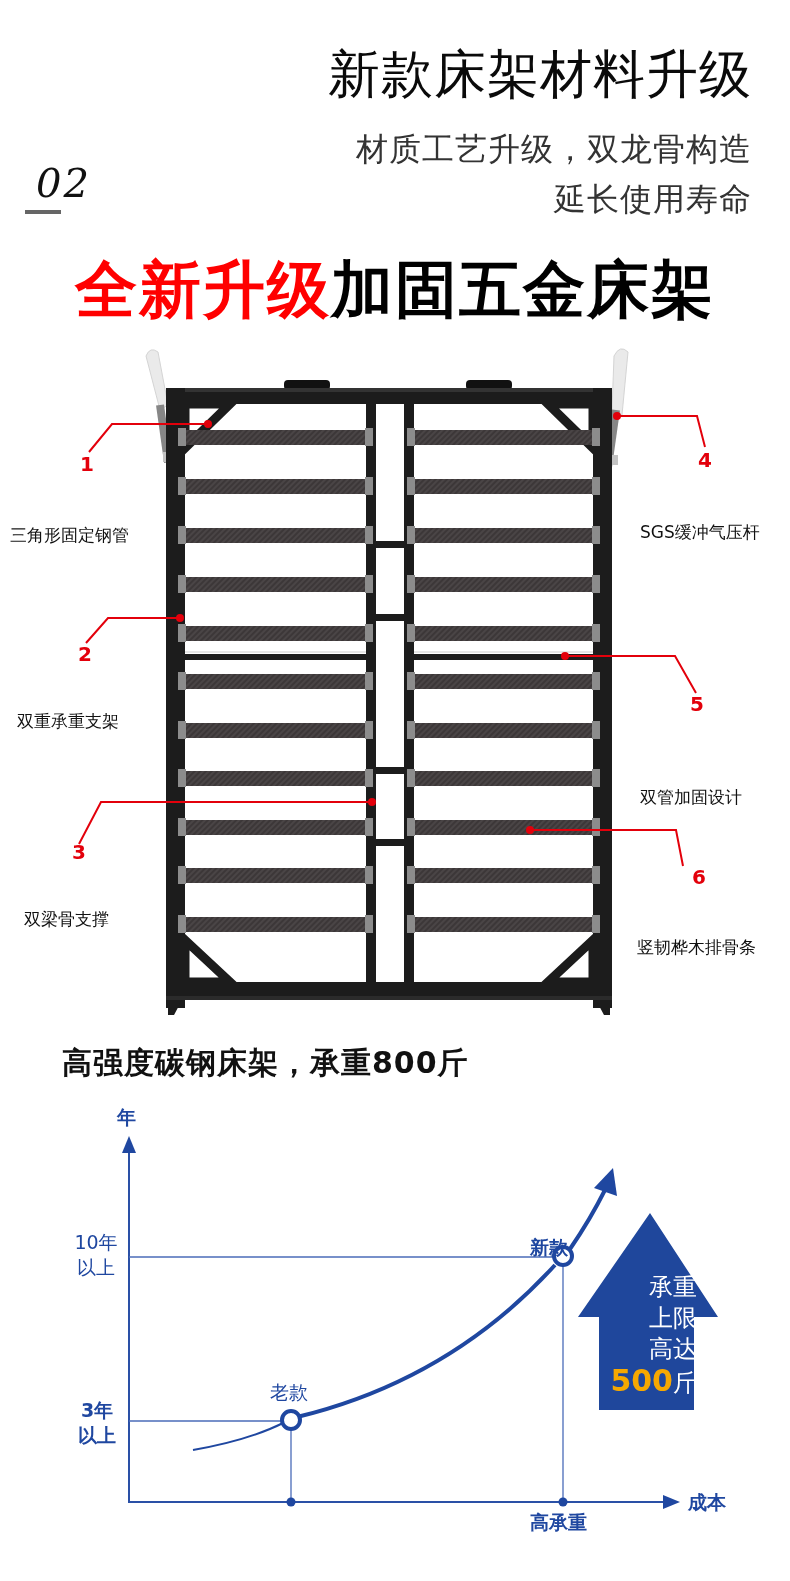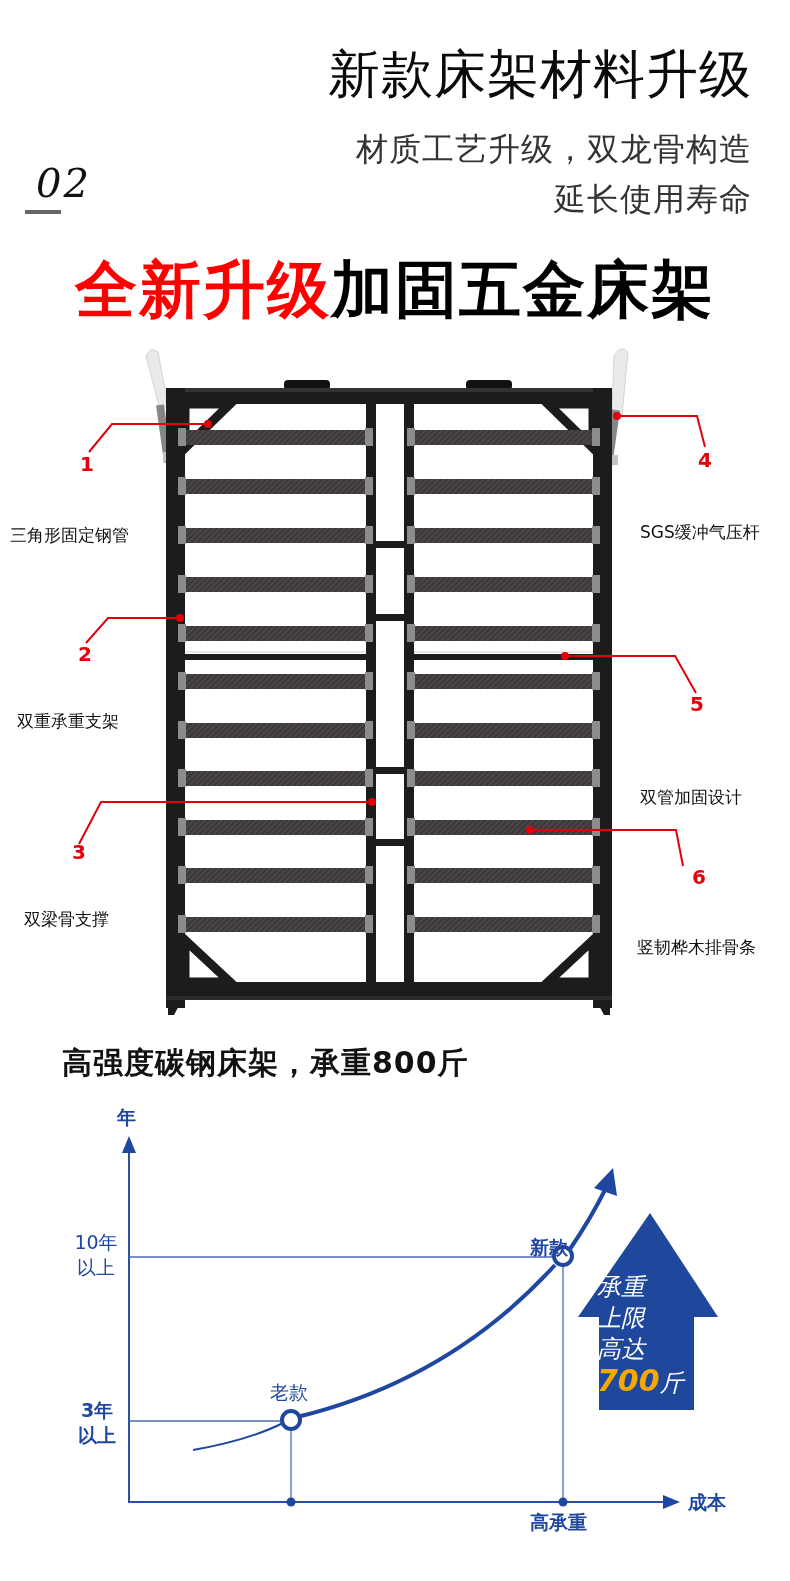--- a/index.html
+++ b/index.html
@@ -21,21 +21,21 @@
   
   .diagram { position: absolute; left: 0; top: 340px; width: 790px; height: 690px; }
   .callout-num { position: absolute; color: #e3000b; font-size: 20px; font-weight: 700; }
   .callout-label { position: absolute; font-size: 17px; color: #111; white-space: nowrap; margin-top: 48px; }
 
   
   .strength-title { position: absolute; left: 62px; top: 1043px; font-size: 30px; font-weight: 700; color: #111; white-space: nowrap; letter-spacing: 1px; }
   .chart { position: absolute; left: 0; top: 1090px; width: 790px; height: 491px; }
   .axis-lbl { position: absolute; color: #1f47a0; font-size: 19px; font-weight: 700; white-space: nowrap; }
   .y-tick { position: absolute; color: #1f47a0; font-size: 19px; text-align: center; line-height: 25px; }
-  .arrow-text { position: absolute; color: #ffffff; font-size: 24px; text-align: left; line-height: 31px; width: 100px; font-style: italic; }
+  .arrow-text { position: absolute; color: #ffffff; font-size: 24px; text-align: right; line-height: 31px; width: 100px; }
   .arrow-800 { color: #f6a800; font-size: 30px; font-weight: 700; }
 </style>
 </head>
 <body>
 
 <div class="main-title">新款床架材料升级</div>
 <div class="sub-line l1">材质工艺升级，双龙骨构造</div>
 <div class="sub-line l2">延长使用寿命</div>
 <div class="section-num">02</div>
 <div class="section-num-underline"></div>
@@ -250,15 +250,15 @@
 
   <div class="axis-lbl" style="left:270px; top:290px; font-weight:400;">老款</div>
   <div class="axis-lbl" style="left:530px; top:122px; font-weight:700;margin-top:23px;">新款</div>
   <div class="axis-lbl" style="left:530px; top:420px;">高承重</div>
 
   
   <div class="arrow-text" style="left:597px; top:182px;">
     <div>承重</div>
     <div>上限</div>
     <div>高达</div>
-    <div><span class="arrow-800">700</span><span>斤</span></div>
+    <div><span class="arrow-800">500</span><span>斤</span></div>
   </div>
 </div>
 
 </body></html>

